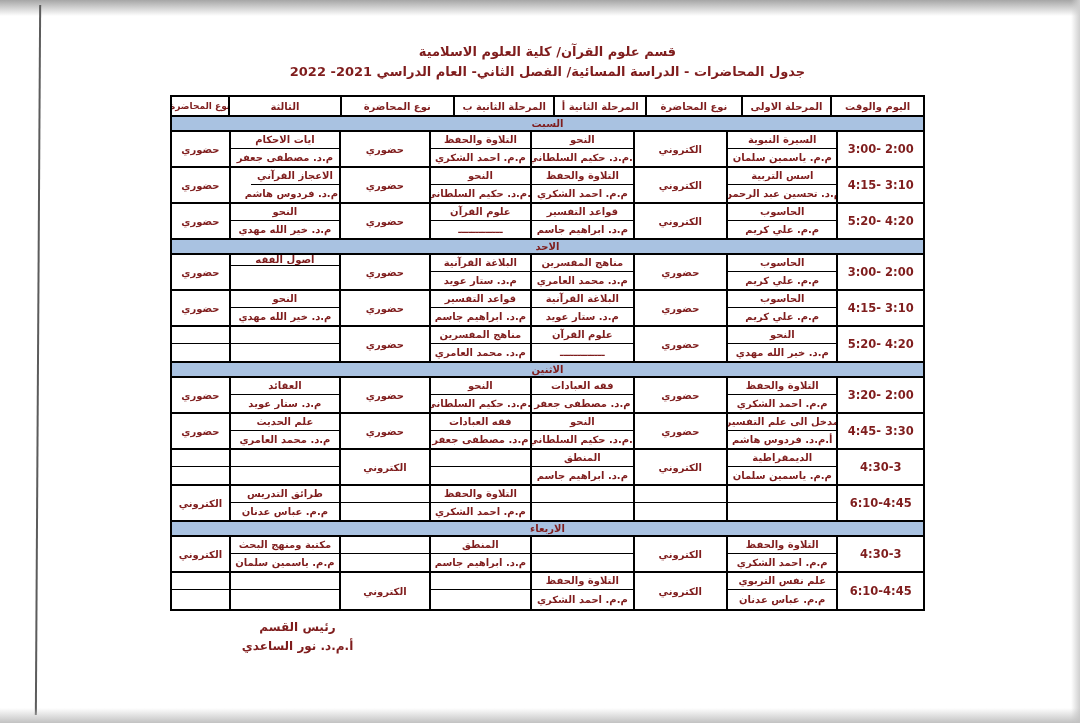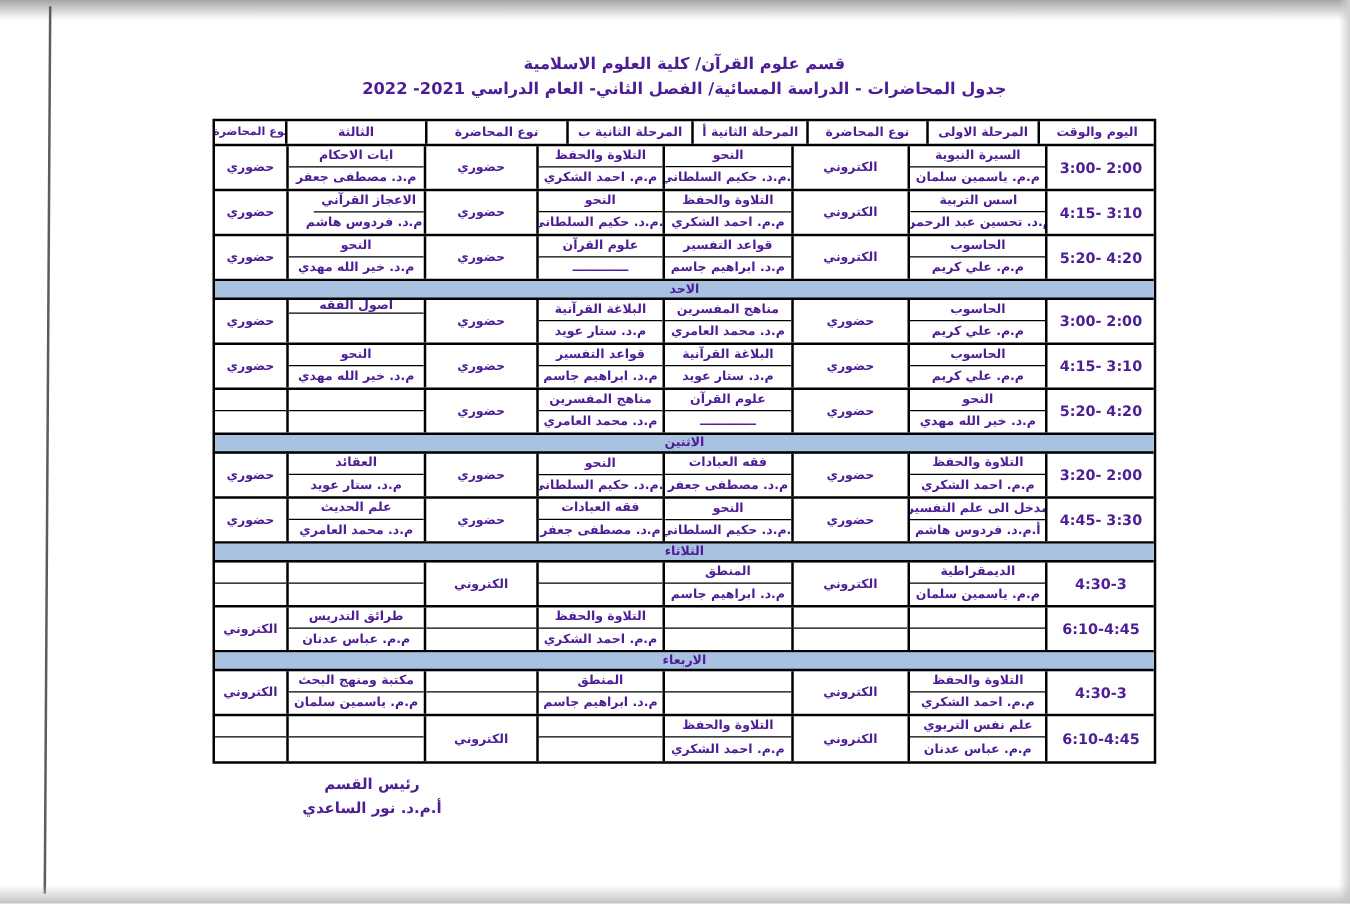--- a/index.html
+++ b/index.html
@@ -1,17 +1,17 @@
 <!DOCTYPE html>
 <html lang="ar"><head>
 <meta charset="utf-8">
 <style>
   html,body{margin:0;padding:0;background:#e9e9e9;}
   .shot{position:relative;width:1080px;height:723px;background:#ffffff;overflow:hidden;
-        font-family:"DejaVu Sans",sans-serif;color:#4c1d95;}
+        font-family:"DejaVu Sans",sans-serif;color:#7f1d1d;}
   .topband{position:absolute;top:0;left:0;right:0;height:16px;
            background:linear-gradient(#a6a6a6,rgba(255,255,255,0));}
   .botband{position:absolute;bottom:0;left:0;right:0;height:15px;
            background:linear-gradient(rgba(255,255,255,0),#c2c2c2);}
   .rightband{position:absolute;top:0;right:0;width:9px;height:100%;
            background:linear-gradient(90deg,rgba(255,255,255,0),#cfcfcf);}
   .foldline{position:absolute;left:37px;top:5px;width:2px;height:710px;background:#5c5c5c;
            transform:rotate(.35deg);}
   .titles{position:absolute;left:170px;top:44px;width:755px;text-align:center;font-weight:bold;direction:rtl;}
   .title1{font-size:13px;}
@@ -72,20 +72,21 @@
         <div class="cell hdr" style="width: 115px;">
           <span>نوع المحاضرة</span>
         </div>
         <div class="cell hdr" style="width: 113px;">
           <span>الثالثة</span>
         </div>
         <div class="cell hdr narrow" style="width: 57px;">
           <span>نوع المحاضرة</span>
         </div>
       </div>
+      <div class="daybar" style="background: rgb(169, 194, 225);">السبت</div>
       <div class="trow">
         <div class="cell single timecell" style="width: 87px;">
           <span>3:00- 2:00</span>
         </div>
         <div class="cell" style="width: 111px; text-align: center;">
           <div class="pairtop">السيرة النبوية</div>
           <div class="pairbot">م.م. ياسمين سلمان</div>
         </div>
         <div class="cell single" style="width: 94px;">
           <span>الكتروني</span>
@@ -315,21 +316,20 @@
           <span>حضوري</span>
         </div>
         <div class="cell" style="width: 111px;">
           <div class="pairtop">علم الحديث</div>
           <div class="pairbot">م.د. محمد العامري</div>
         </div>
         <div class="cell single" style="width: 57px;">
           <span>حضوري</span>
         </div>
       </div>
-      <div class="daybar" style="background: rgb(169, 194, 225);">الثلاثاء</div>
       <div class="trow">
         <div class="cell single timecell" style="width: 87px;">
           <span>4:30-3</span>
         </div>
         <div class="cell" style="width: 111px; justify-content: center;">
           <div class="pairtop">الديمقراطية</div>
           <div class="pairbot">م.م. ياسمين سلمان</div>
         </div>
         <div class="cell single" style="width: 94px;">
           <span>الكتروني</span>

